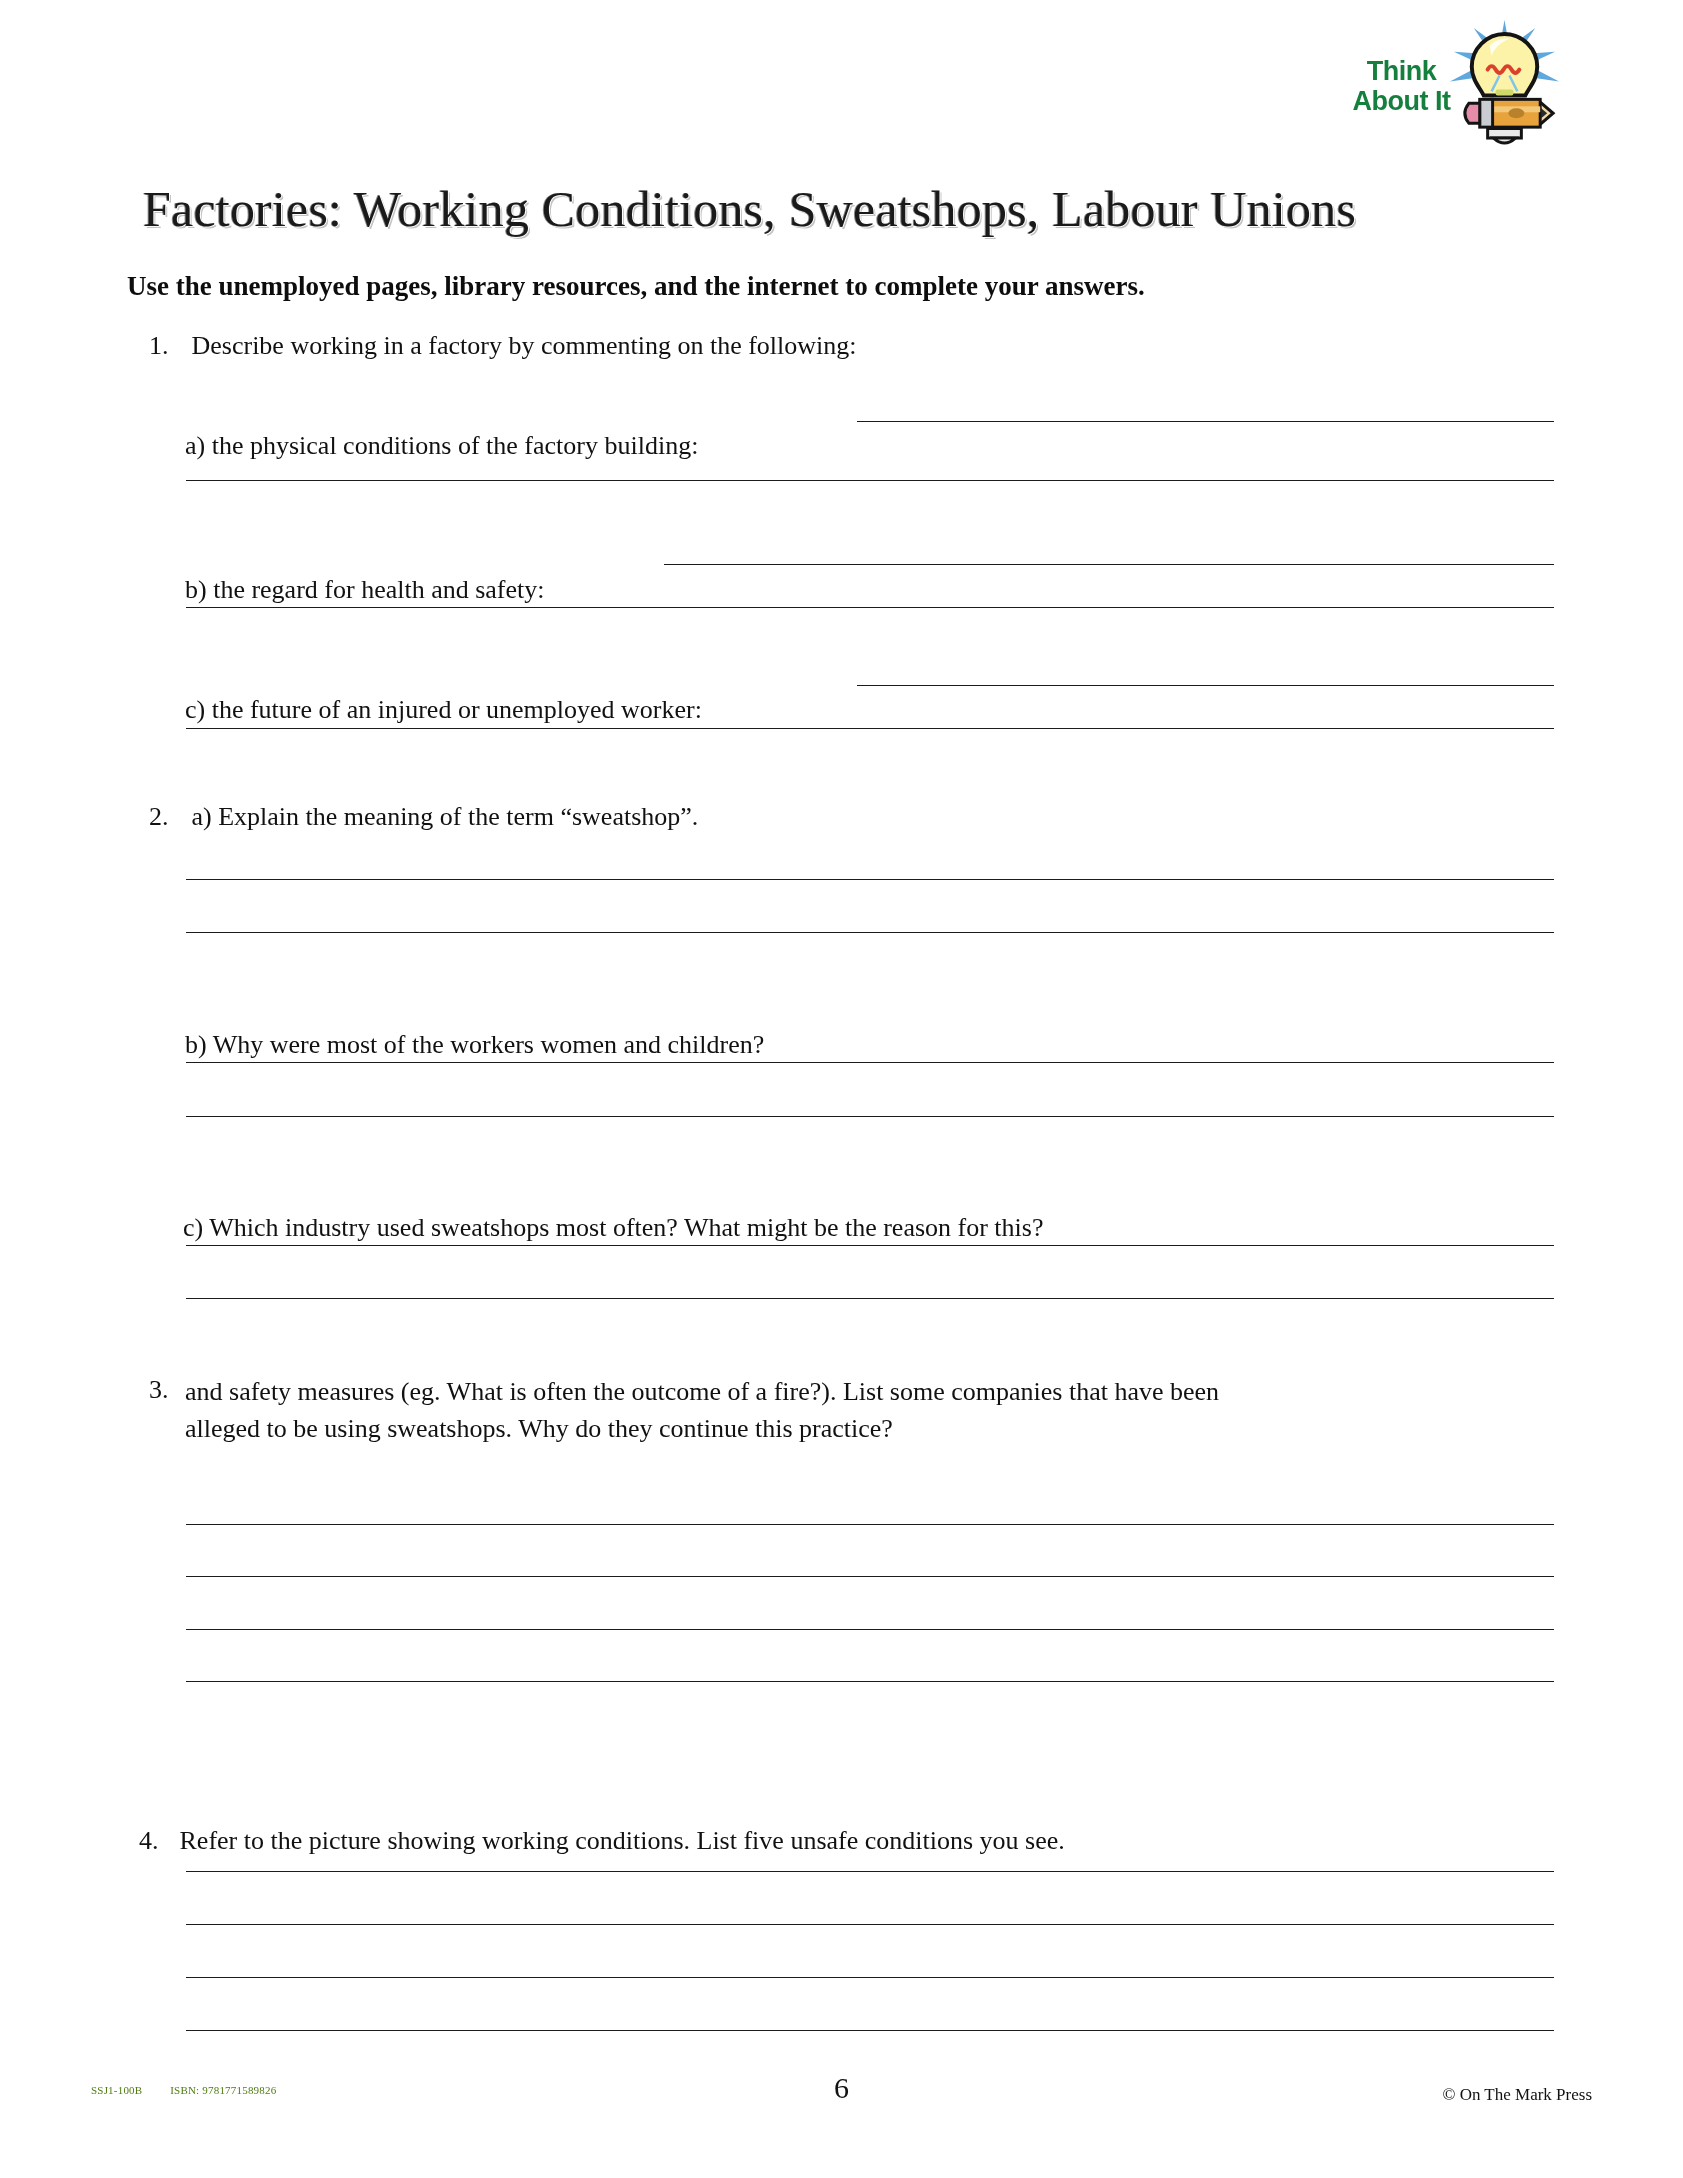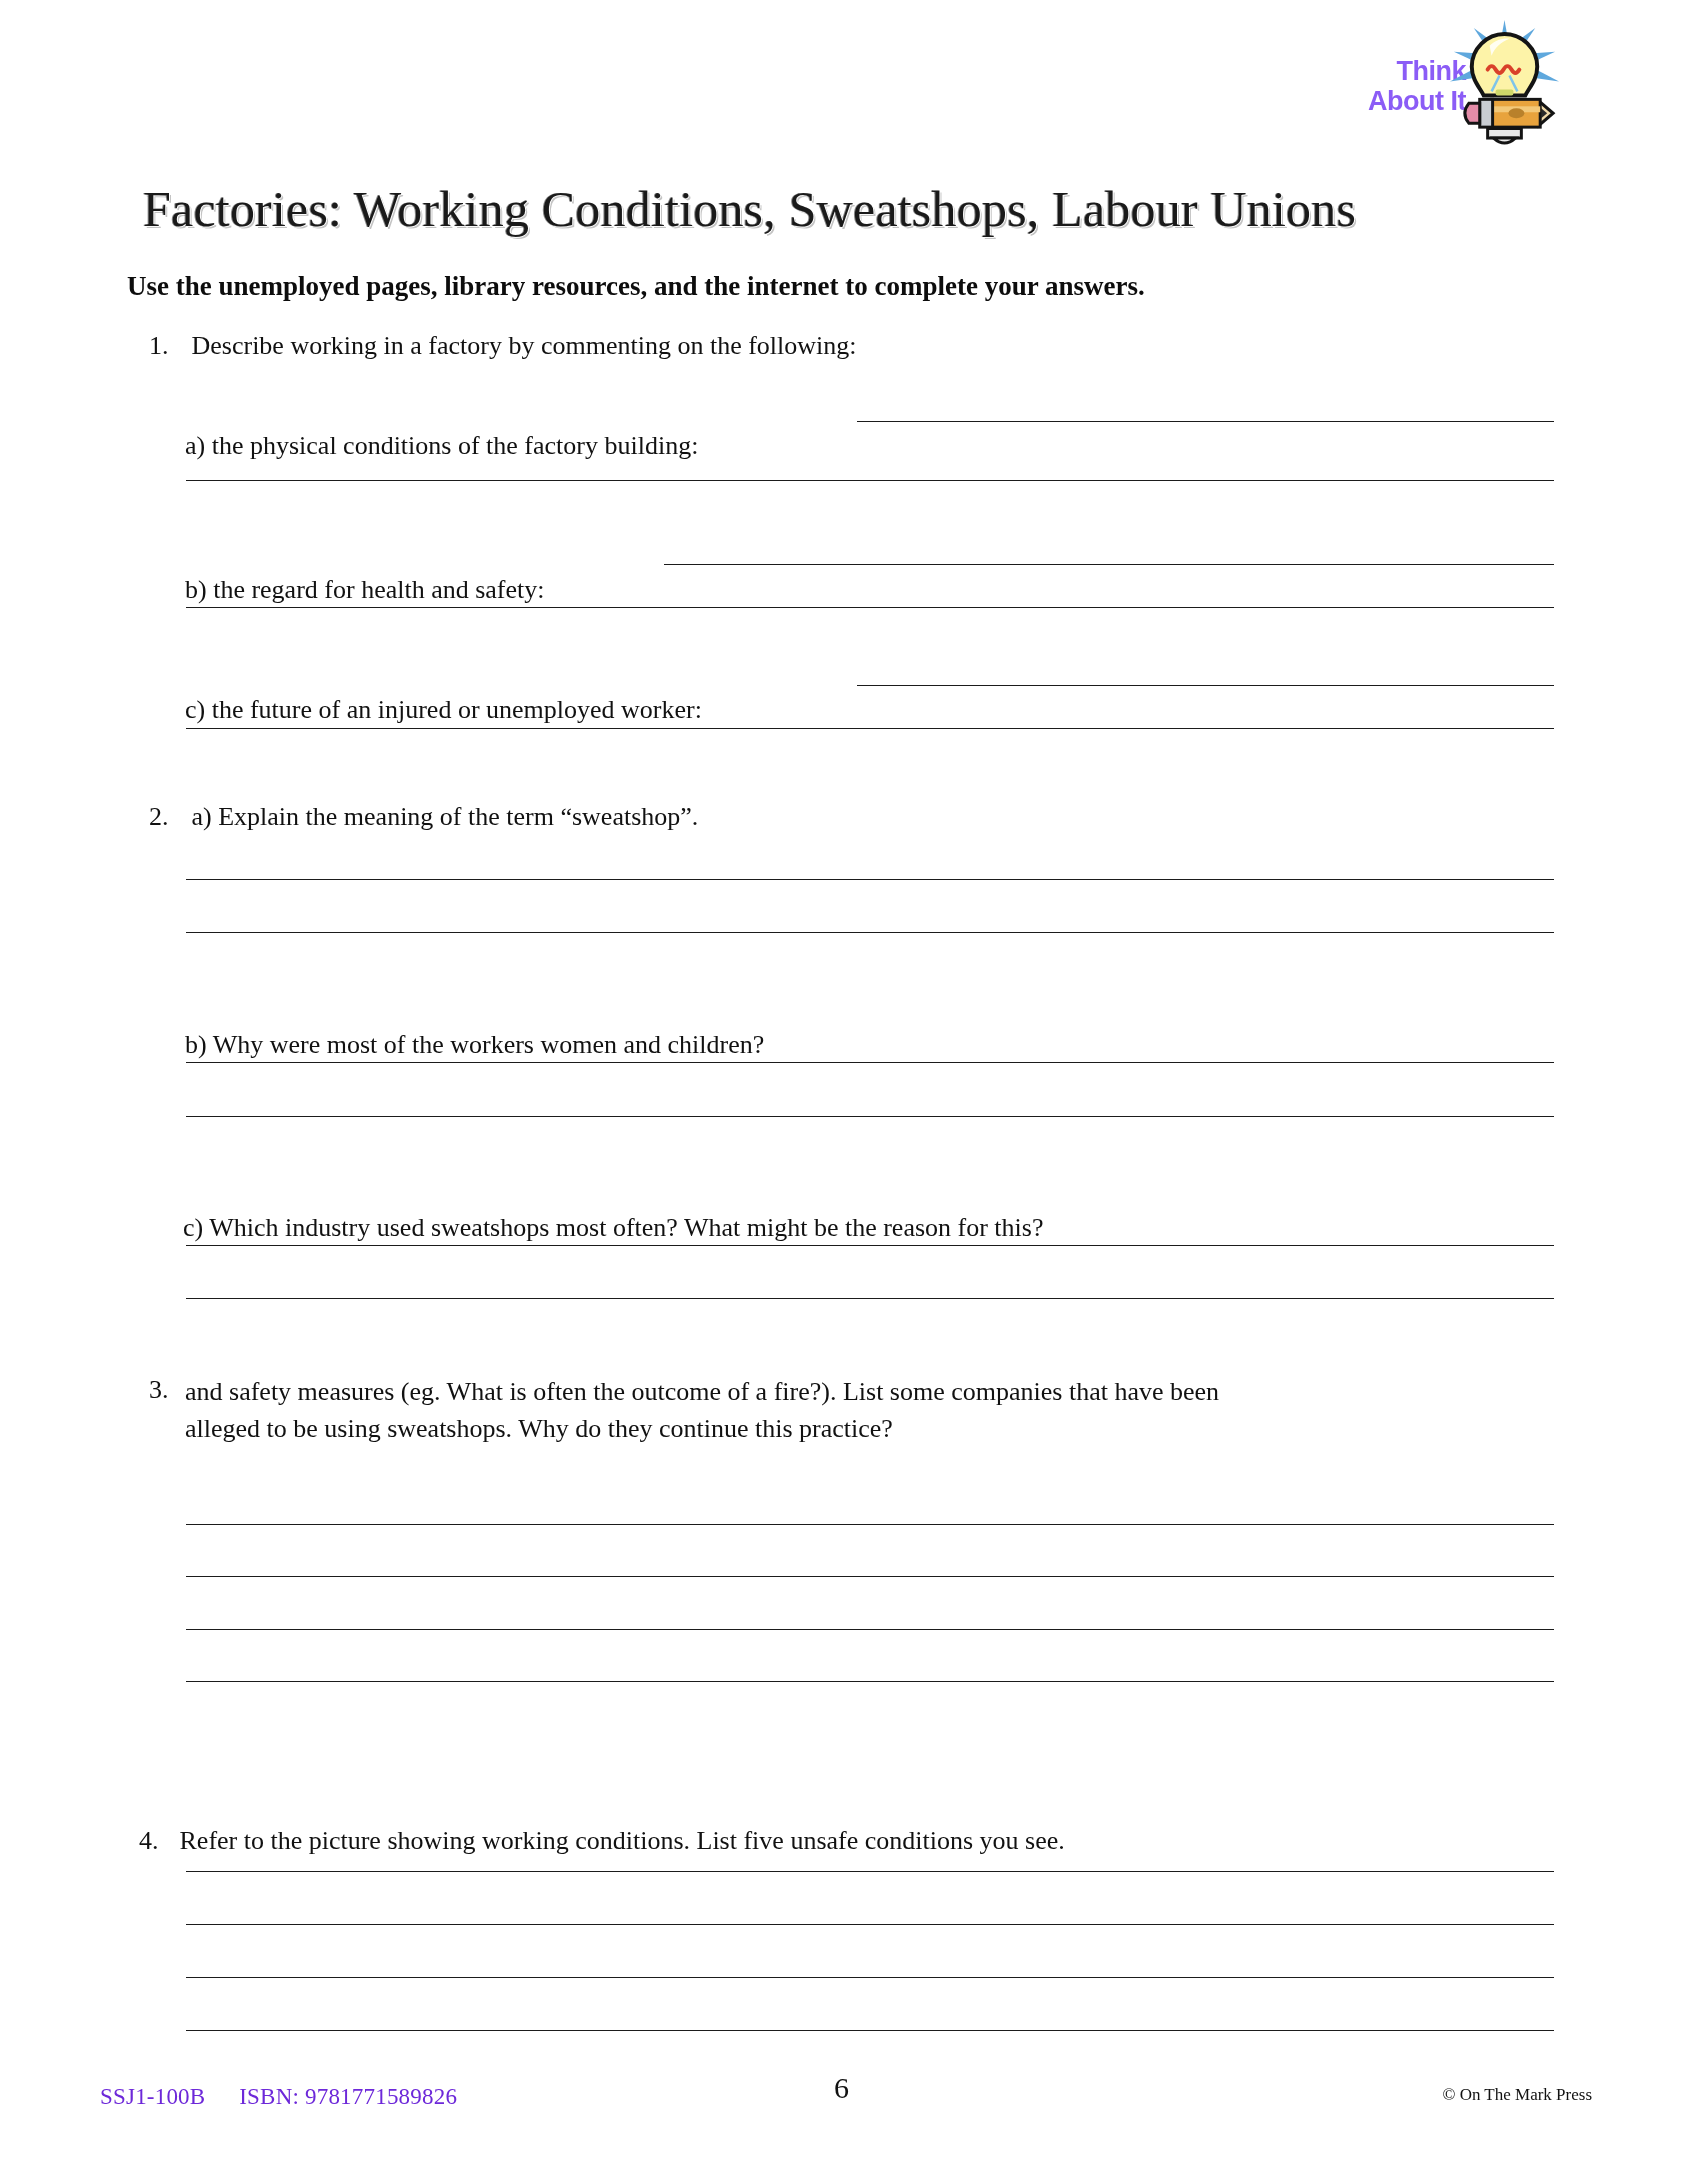--- a/index.html
+++ b/index.html
@@ -28,22 +28,22 @@
   .logo-text {
     position: absolute;
     left: 30px;
     top: 38px;
     width: 129px;
     font-family: "Liberation Sans", "DejaVu Sans", sans-serif;
     font-weight: bold;
     font-size: 27px;
     line-height: 1.12;
     letter-spacing: -0.5px;
-    color: #8b5cf6;
-    text-align: right;
+    color: #15803d;
+    text-align: center;
   }
   .logo-art {
     position: absolute;
     left: 137px;
     top: 0px;
     width: 121px;
     height: 129px;
   }
 
   
@@ -100,26 +100,26 @@
   
   .rule {
     position: absolute;
     height: 0;
     border-top: 1.6px solid #1b1b1b;
   }
 
   
   .footer-left {
     position: absolute;
-    left: 100px;
+    left: 91px;
     top: 2084px;
-    font-size: 23px;
+    font-size: 11px;
     letter-spacing: 0.2px;
     white-space: nowrap;
-    color: #6d28d9;
+    color: #4d7c0f;
   }
   .footer-page {
     position: absolute;
     left: 0;
     top: 2071px;
     width: 1683px;
     text-align: center;
     font-size: 30px;
     color: #111111;
   }

